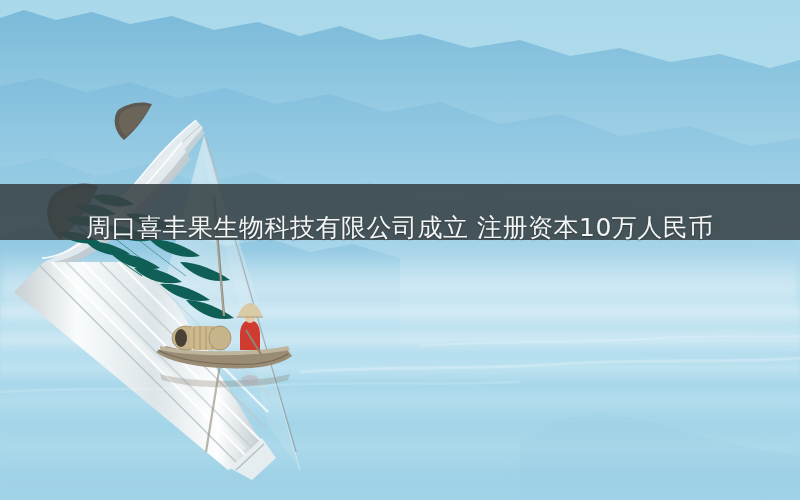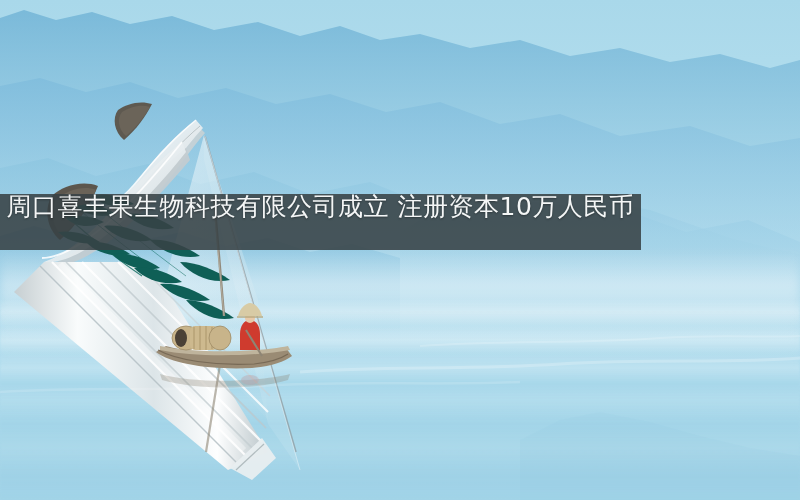--- a/index.html
+++ b/index.html
@@ -56,23 +56,23 @@
       rgba(255,255,255,.12) 55%,
       rgba(255,255,255,.0) 100%);
     filter:blur(5px);
   }
 
   
   .art{position:absolute;left:0;top:0;width:800px;height:500px;}
 
   
   .banner{
-    position:absolute;left:0;top:194px;width:641px;height:56px;
+    position:absolute;left:0;top:184px;width:800px;height:56px;
     background:rgba(56,66,70,.88);
-    display:flex;align-items:flex-start;justify-content:center;
+    display:flex;align-items:flex-end;justify-content:center;
   }
   .banner-title{
     color:#f4f6f6;
     font-size:25px;
     line-height:1;
     letter-spacing:.5px;
     white-space:nowrap;
     font-family:"DejaVu Sans","Liberation Sans",sans-serif;
     text-shadow:0 1px 2px rgba(0,0,0,.35);
   }

